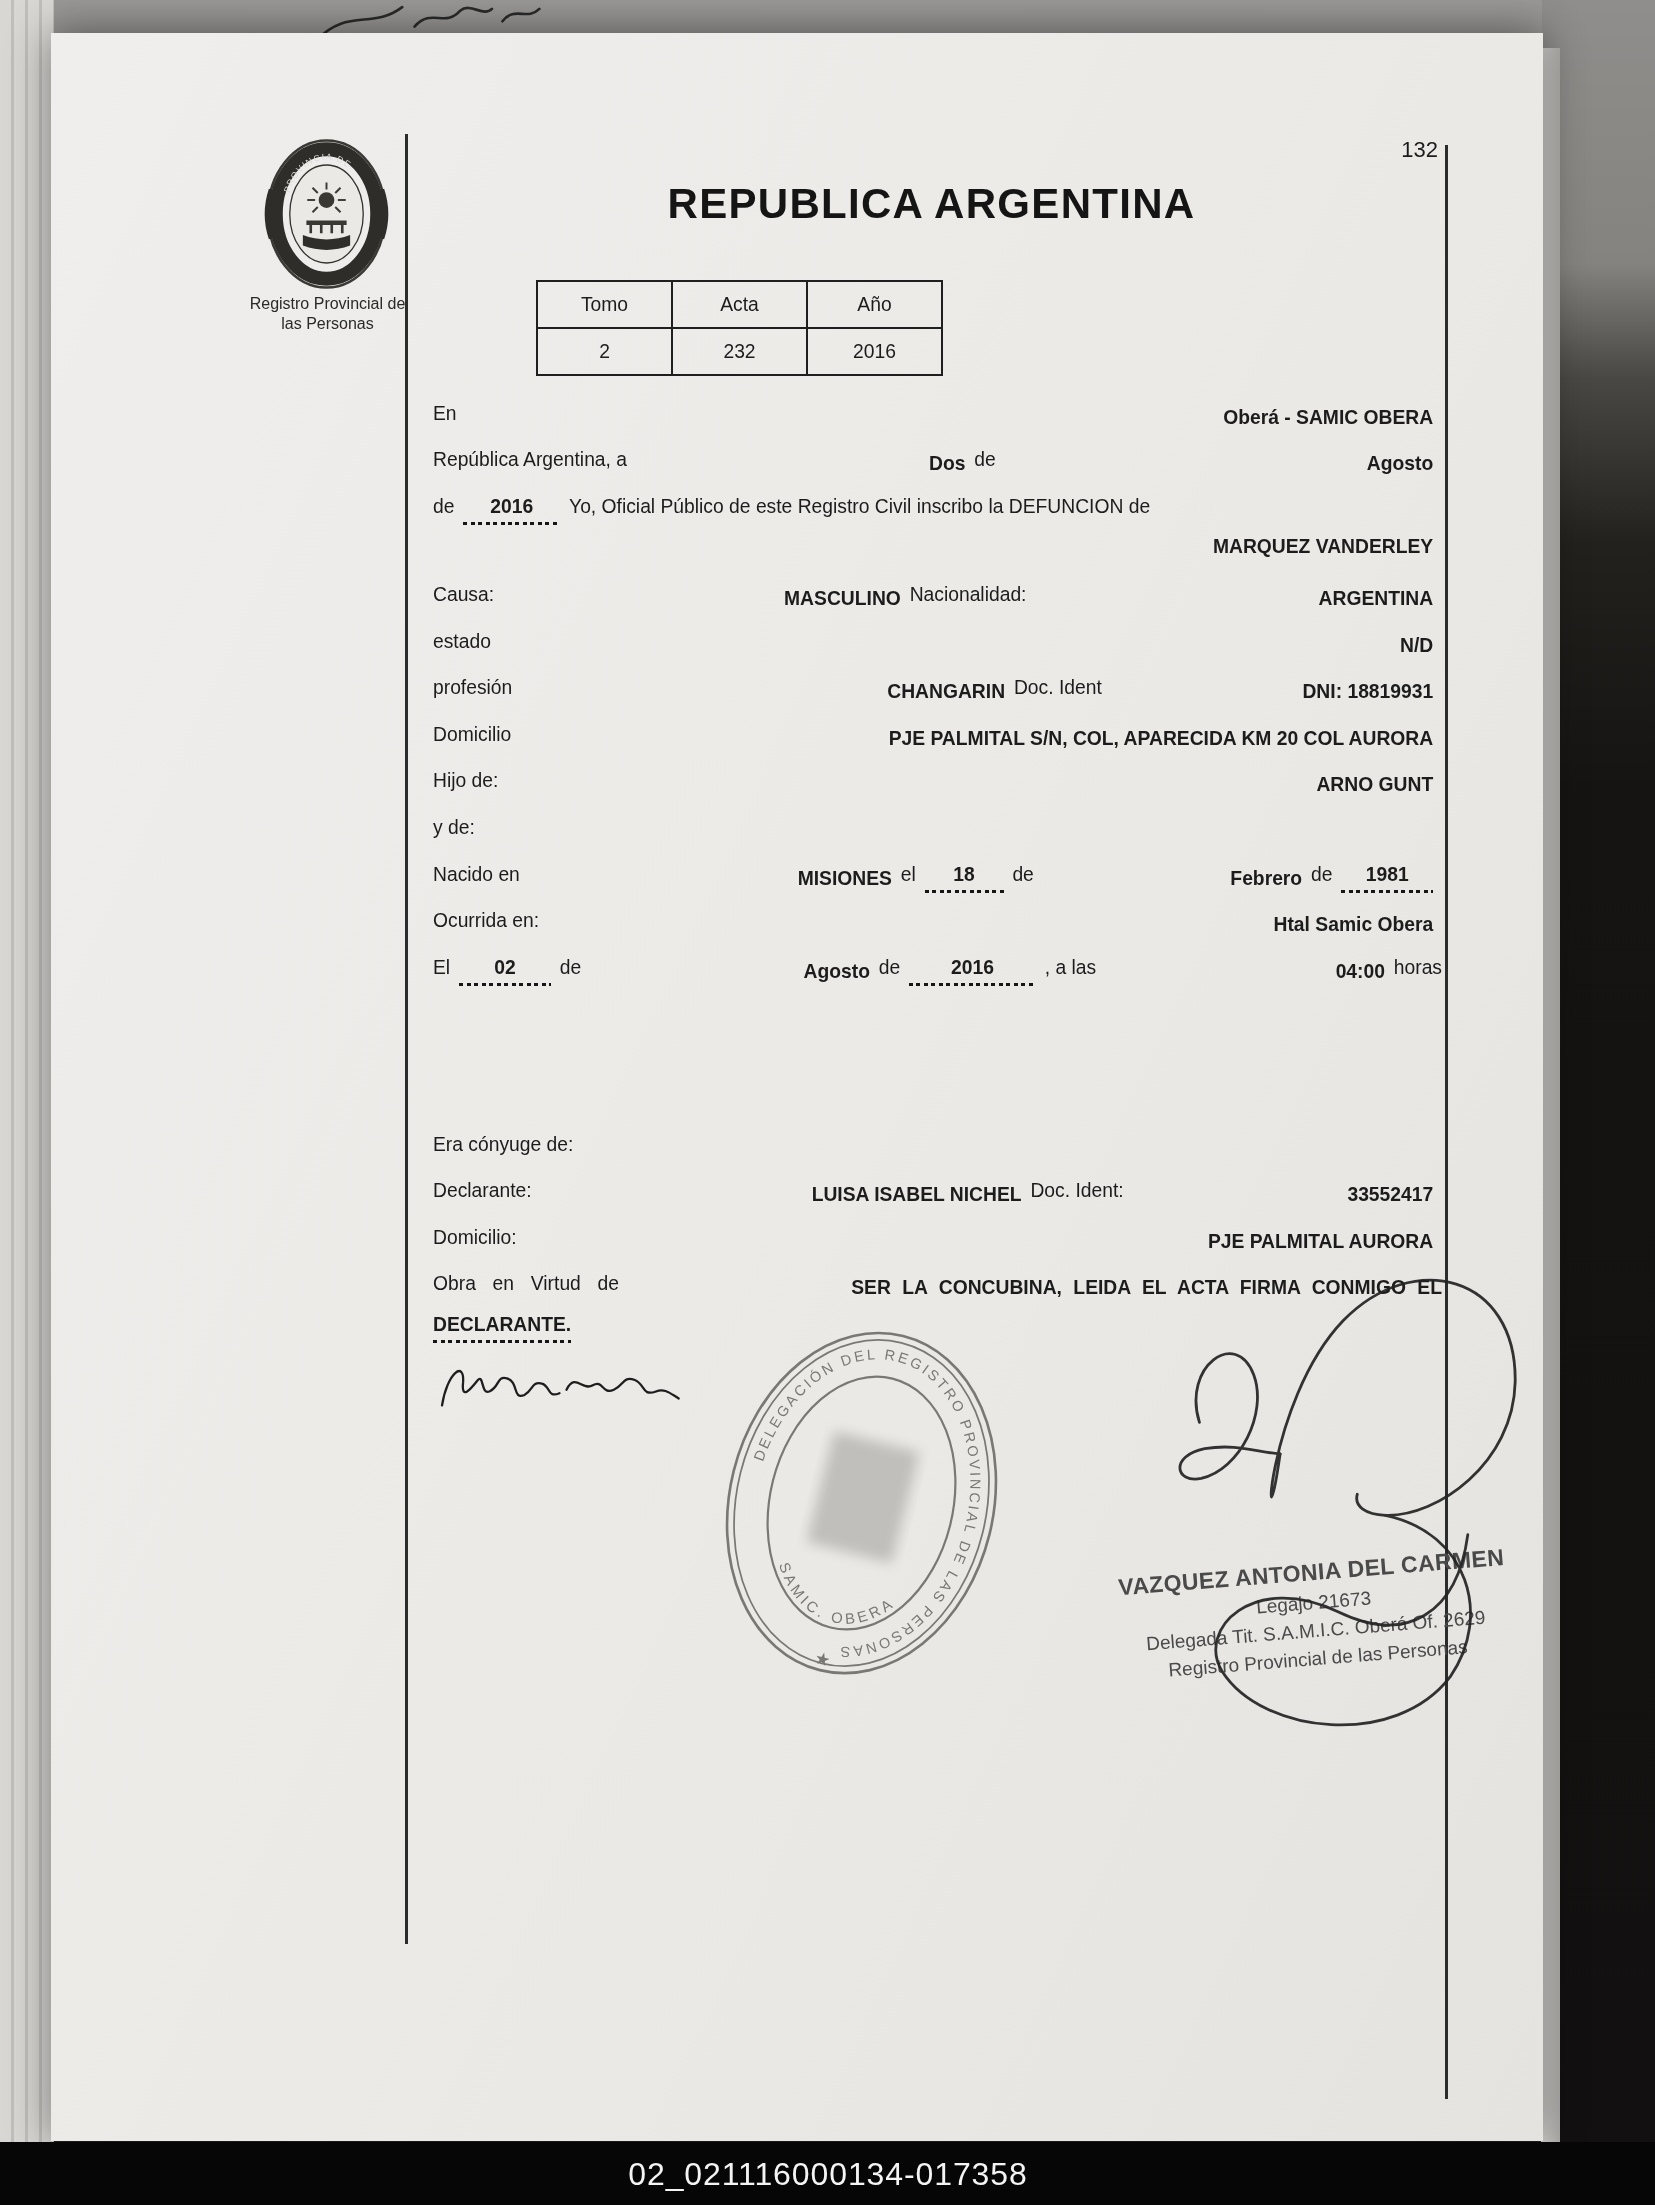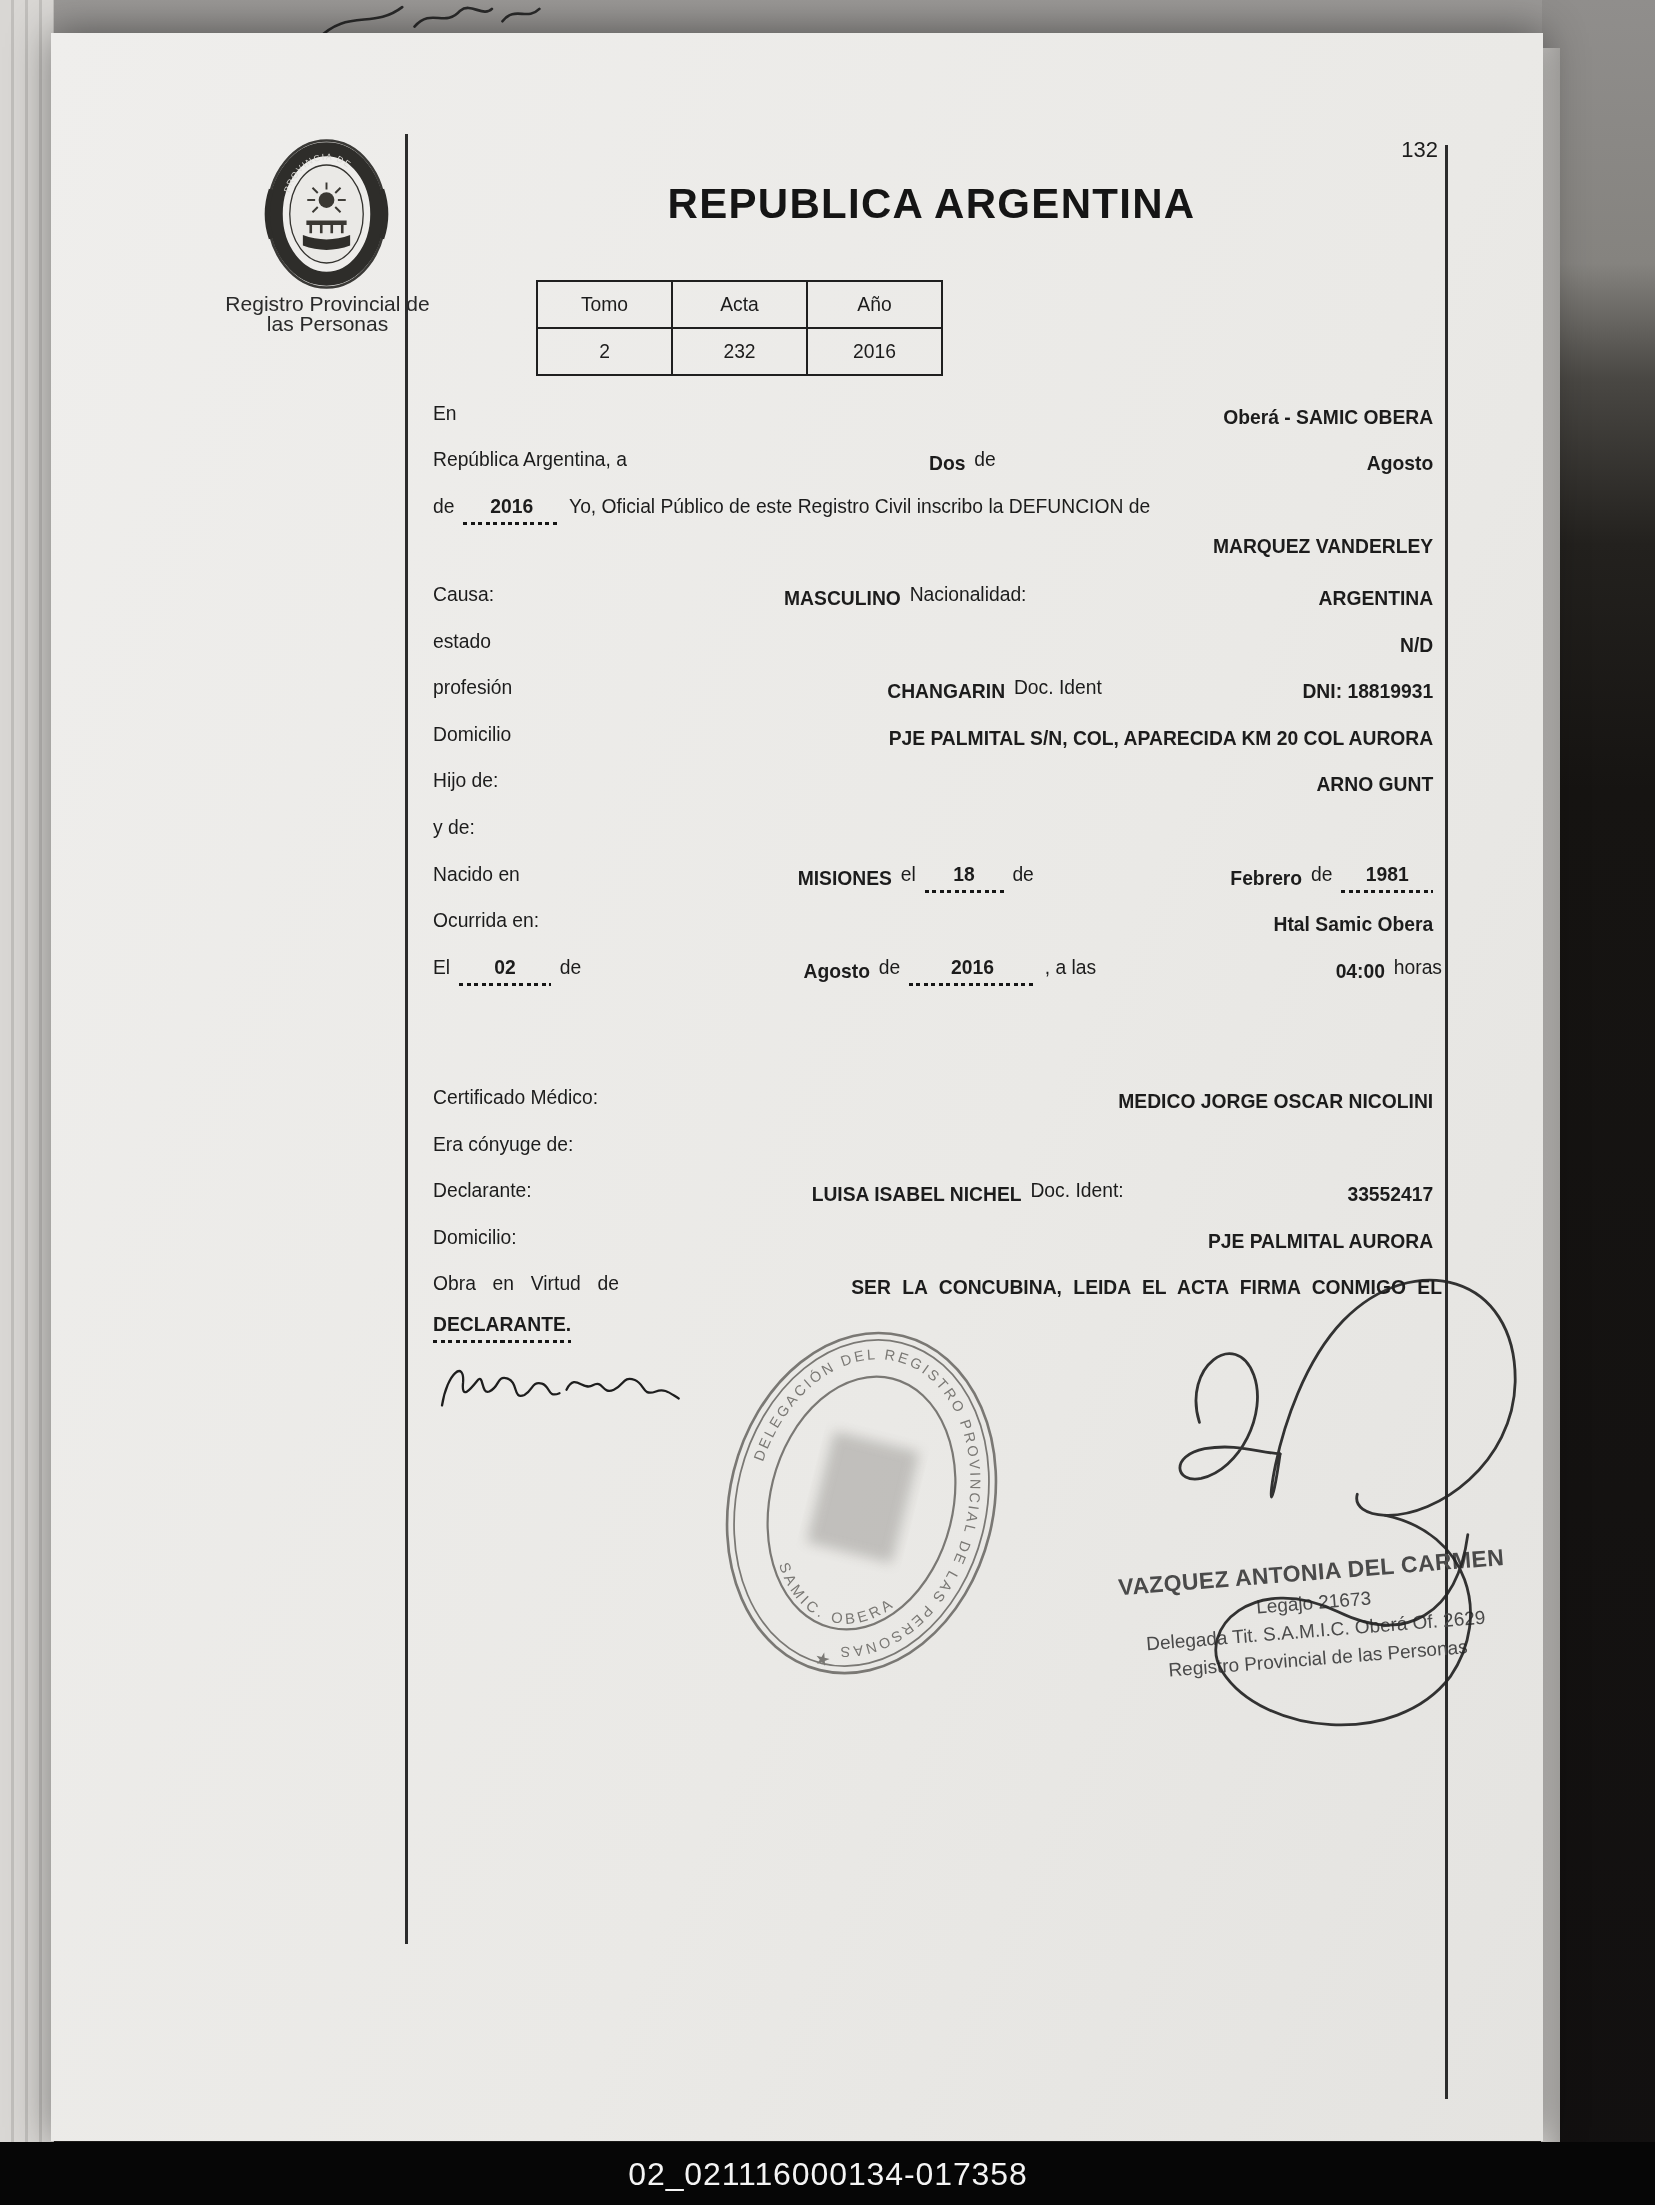--- a/index.html
+++ b/index.html
@@ -20,21 +20,21 @@
     position:absolute; left:51px; top:33px; width:1492px; height:2108px;
     background:linear-gradient(115deg,#efeeec 0%,#eae9e6 60%,#e4e3e0 100%);
     box-shadow:0 0 40px rgba(0,0,0,.45);
   }
   .vline { position:absolute; width:2.6px; background:#2c2c2c; }
   .vline.left  { left:354px; top:101px; height:1810px; }
   .vline.right { left:1394px; top:112px; height:1954px; }
   .page-num { position:absolute; left:1317px; top:104px; width:70px; text-align:right; font-size:22px; }
   
   .seal { position:absolute; left:213px; top:104px; }
-  .org-text { position:absolute; left:145px; top:261px; width:263px; text-align:center; font-size:21px; line-height:20px; color:#2a2a2a; }
+  .org-text { position:absolute; left:145px; top:261px; width:263px; text-align:center; font-size:16px; line-height:20px; color:#2a2a2a; }
   
   .title { position:absolute; left:369px; top:147px; width:1023px; text-align:center;
            font-size:42px; font-weight:700; letter-spacing:1.3px; color:#151515; }
   .rtable { position:absolute; left:485px; top:247px; border-collapse:collapse; }
   .rtable td { border:2.6px solid #1f1f1f; width:117px; height:29px; text-align:center; font-size:19.3px; padding:8px; }
   .type-box { position:absolute; left:968px; top:252px; width:365px; height:44px; border:2.6px solid #1d1d1d;
               display:flex; align-items:center; justify-content:center; font-size:23px; font-weight:700; letter-spacing:0.9px; }
   
   .row { position:absolute; left:382px; width:1009px; display:flex; align-items:flex-end; font-size:19.3px; line-height:24px; }
   .lbl { white-space:nowrap; padding-bottom:6.1px; }
@@ -282,27 +282,20 @@
         </span>
       <span class="lbl">, a las</span>
       <span class="fill">
           <span class="v">04:00</span>
           <span class="dots"></span>
         </span>
       <span class="lbl">horas</span>
     </div>
 
 
-    <div class="row" style="top:1053px">
-      <span class="lbl">Certificado Médico:</span>
-      <span class="fill">
-          <span class="v">MEDICO JORGE OSCAR NICOLINI</span>
-          <span class="dots"></span>
-        </span>
-    </div>
 
     <div class="row" style="top:1100px">
       <span class="lbl">Era cónyuge de:</span>
       <span class="fill" style="margin-right:35px">
           <span class="v"></span>
           <span class="dots"></span>
         </span>
     </div>
 
     <div class="row" style="top:1146px">

